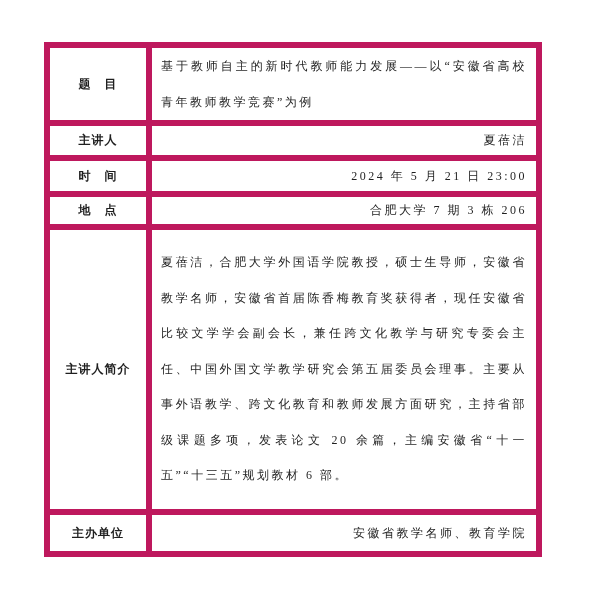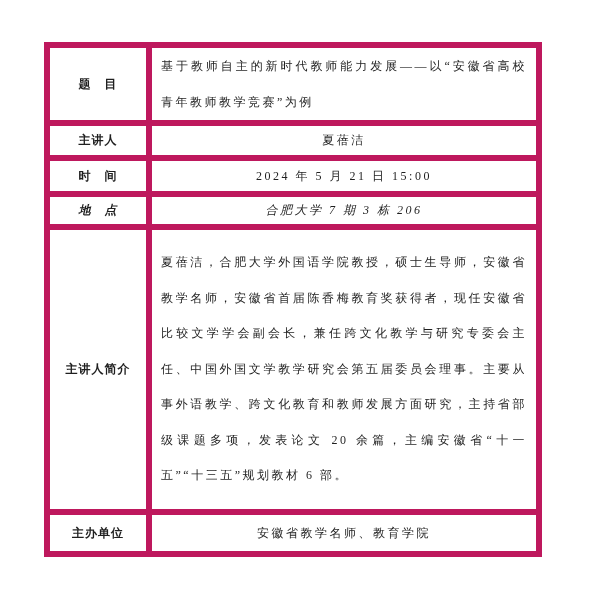--- a/index.html
+++ b/index.html
@@ -33,26 +33,26 @@
   .doc-table col.content-col { width: 390px; }
   .label-cell {
     font-weight: bold;
     text-align: center;
     letter-spacing: 1px;
     padding: 4px 4px;
   }
   .content-cell {
     padding: 0 9px;
     letter-spacing: 2.5px;
-    text-align: center;
+    text-align: right;
   }
   .row-title        { height: 70px; }
   .row-speaker      { height: 35px; }
   .row-time         { height: 36px; margin-left: 40px; }
-  .row-location     { height: 33px; font-style: italic; }
+  .row-location     { height: 33px; }
   .row-bio          { height: 285px; }
   .row-organizer    { height: 42px; }
   .row-title .content-cell {
     line-height: 36px;
     text-align: justify;
     text-justify: inter-ideograph;
   }
   .row-bio .content-cell {
     line-height: 35.6px;
     text-align: justify;
@@ -72,21 +72,21 @@
     <tr class="row-title">
       <th class="label-cell">题　目</th>
       <td class="content-cell">基于教师自主的新时代教师能力发展——以“安徽省高校青年教师教学竞赛”为例</td>
     </tr>
     <tr class="row-speaker">
       <th class="label-cell">主讲人</th>
       <td class="content-cell">夏蓓洁</td>
     </tr>
     <tr class="row-time">
       <th class="label-cell">时　间</th>
-      <td class="content-cell">2024 年 5 月 21 日 15:00</td>
+      <td class="content-cell">2024 年 5 月 21 日 23:00</td>
     </tr>
     <tr class="row-location">
       <th class="label-cell">地　点</th>
       <td class="content-cell">合肥大学 7 期 3 栋 206</td>
     </tr>
     <tr class="row-bio">
       <th class="label-cell">主讲人简介</th>
       <td class="content-cell">夏蓓洁，合肥大学外国语学院教授，硕士生导师，安徽省教学名师，安徽省首届陈香梅教育奖获得者，现任安徽省比较文学学会副会长，兼任跨文化教学与研究专委会主任、中国外国文学教学研究会第五届委员会理事。主要从事外语教学、跨文化教育和教师发展方面研究，主持省部级课题多项，发表论文 20 余篇，主编安徽省“十一五”“十三五”规划教材 6 部。</td>
     </tr>
     <tr class="row-organizer">

